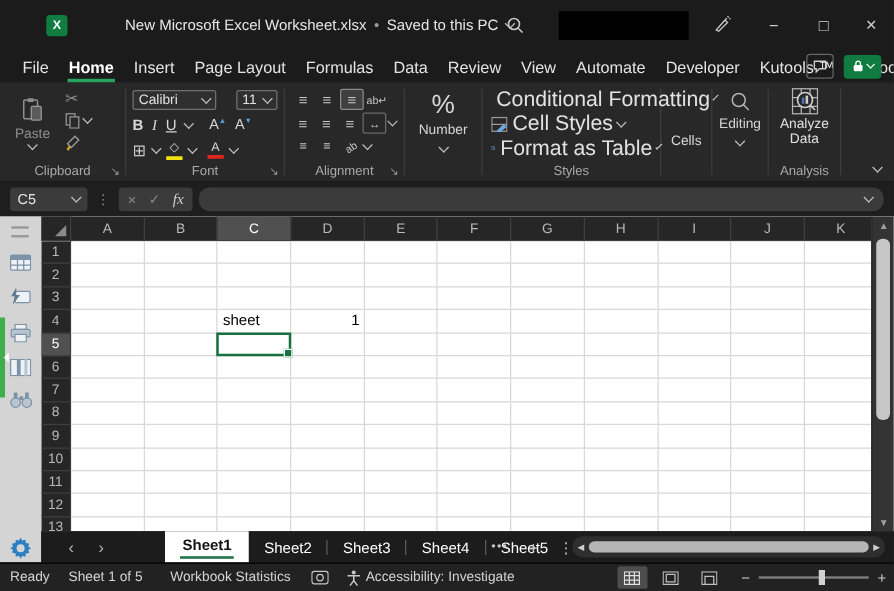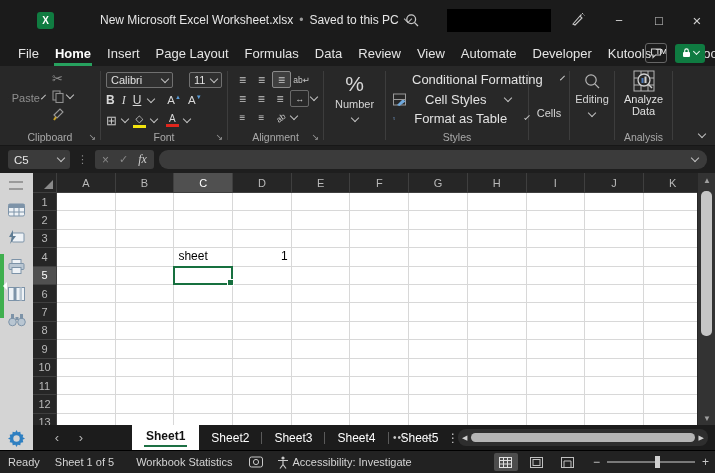--- a/index.html
+++ b/index.html
@@ -41,21 +41,21 @@
           display:flex;align-items:stretch;border-bottom:1px solid #171717;box-sizing:border-box;}
   .rgroup{position:relative;display:flex;flex-direction:column;box-sizing:border-box;padding-top:4px;}
   .rdiv{width:1px;background:#3d3d3d;margin:5px 0;}
   .rg-label{position:absolute;bottom:2px;left:0;right:0;text-align:center;font-size:10.5px;color:#a9a9a9;}
   .launcher{position:absolute;right:4px;bottom:3px;font-size:9px;color:#9a9a9a;line-height:9px;}
   .ric{color:#c8c8c8;font-size:13px;line-height:13px;}
   .dim{color:#8b8b8b;}
   .blue{color:#5a9bd5;}
 
   .g-clipboard{width:100px;}
-  .paste-big{position:absolute;left:8px;top:6px;width:36px;height:52px;display:flex;flex-direction:row;
+  .paste-big{position:absolute;left:8px;top:6px;width:36px;height:52px;display:flex;flex-direction:column;
              align-items:center;justify-content:center;gap:3px;}
   .paste-lbl{font-size:11px;color:#8f8f8f;}
   .clip-col{position:absolute;left:52px;top:6px;display:flex;flex-direction:column;gap:5px;}
   .clip-row{display:flex;align-items:center;gap:3px;height:13px;}
 
   .g-font{width:126px;}
   .font-row{display:flex;align-items:center;gap:16px;height:20px;padding:0 5px;}
   .sel-box{height:16px;border:1px solid #707070;border-radius:2px;background:#2f2f2f;color:#e2e2e2;
            font-size:11px;display:flex;align-items:center;justify-content:space-between;padding:0 4px;box-sizing:border-box;}
   .fmt-b{font-weight:bold;font-size:12px;color:#d8d8d8;}
@@ -71,21 +71,21 @@
   .al-cell{width:17px;height:15px;display:flex;align-items:center;justify-content:center;font-size:12px;color:#c8c8c8;}
   .al-cell.selbox{border:1px solid #8a8a8a;background:#3f3f3f;border-radius:2px;}
   .mini{font-size:8.5px;color:#c8c8c8;}
 
   .g-number{width:61px;align-items:center;}
   .pct{font-size:21px;color:#d6d6d6;margin-top:2px;}
   .collapsed-lbl{font-size:11px;color:#d6d6d6;margin-top:2px;}
   .g-number .chev,.g-cells .chev,.g-editing .chev{margin-top:5px;}
 
   .g-styles{width:142px;padding-left:7px;}
-  .style-row{display:flex;align-items:center;gap:19px;height:19.5px;font-size:13px;color:#e2e2e2;white-space:nowrap;}
+  .style-row{display:flex;align-items:center;gap:4px;height:19.5px;font-size:17px;color:#e2e2e2;white-space:nowrap;}
 
   .g-cells{width:40px;align-items:center;gap:32px;}
   .g-editing{width:44px;align-items:center;}
   .g-analysis{width:57px;align-items:center;}
   .an-lbl{font-size:11px;color:#e0e0e0;text-align:center;line-height:12px;margin-top:1px;}
   .ribbon-collapse{position:absolute;right:10px;bottom:8px;}
 
   
   .formulabar{position:absolute;top:146px;left:0;width:715px;height:27px;background:#1e1e1e;
               display:flex;align-items:center;padding:0 8px;box-sizing:border-box;gap:5px;}

